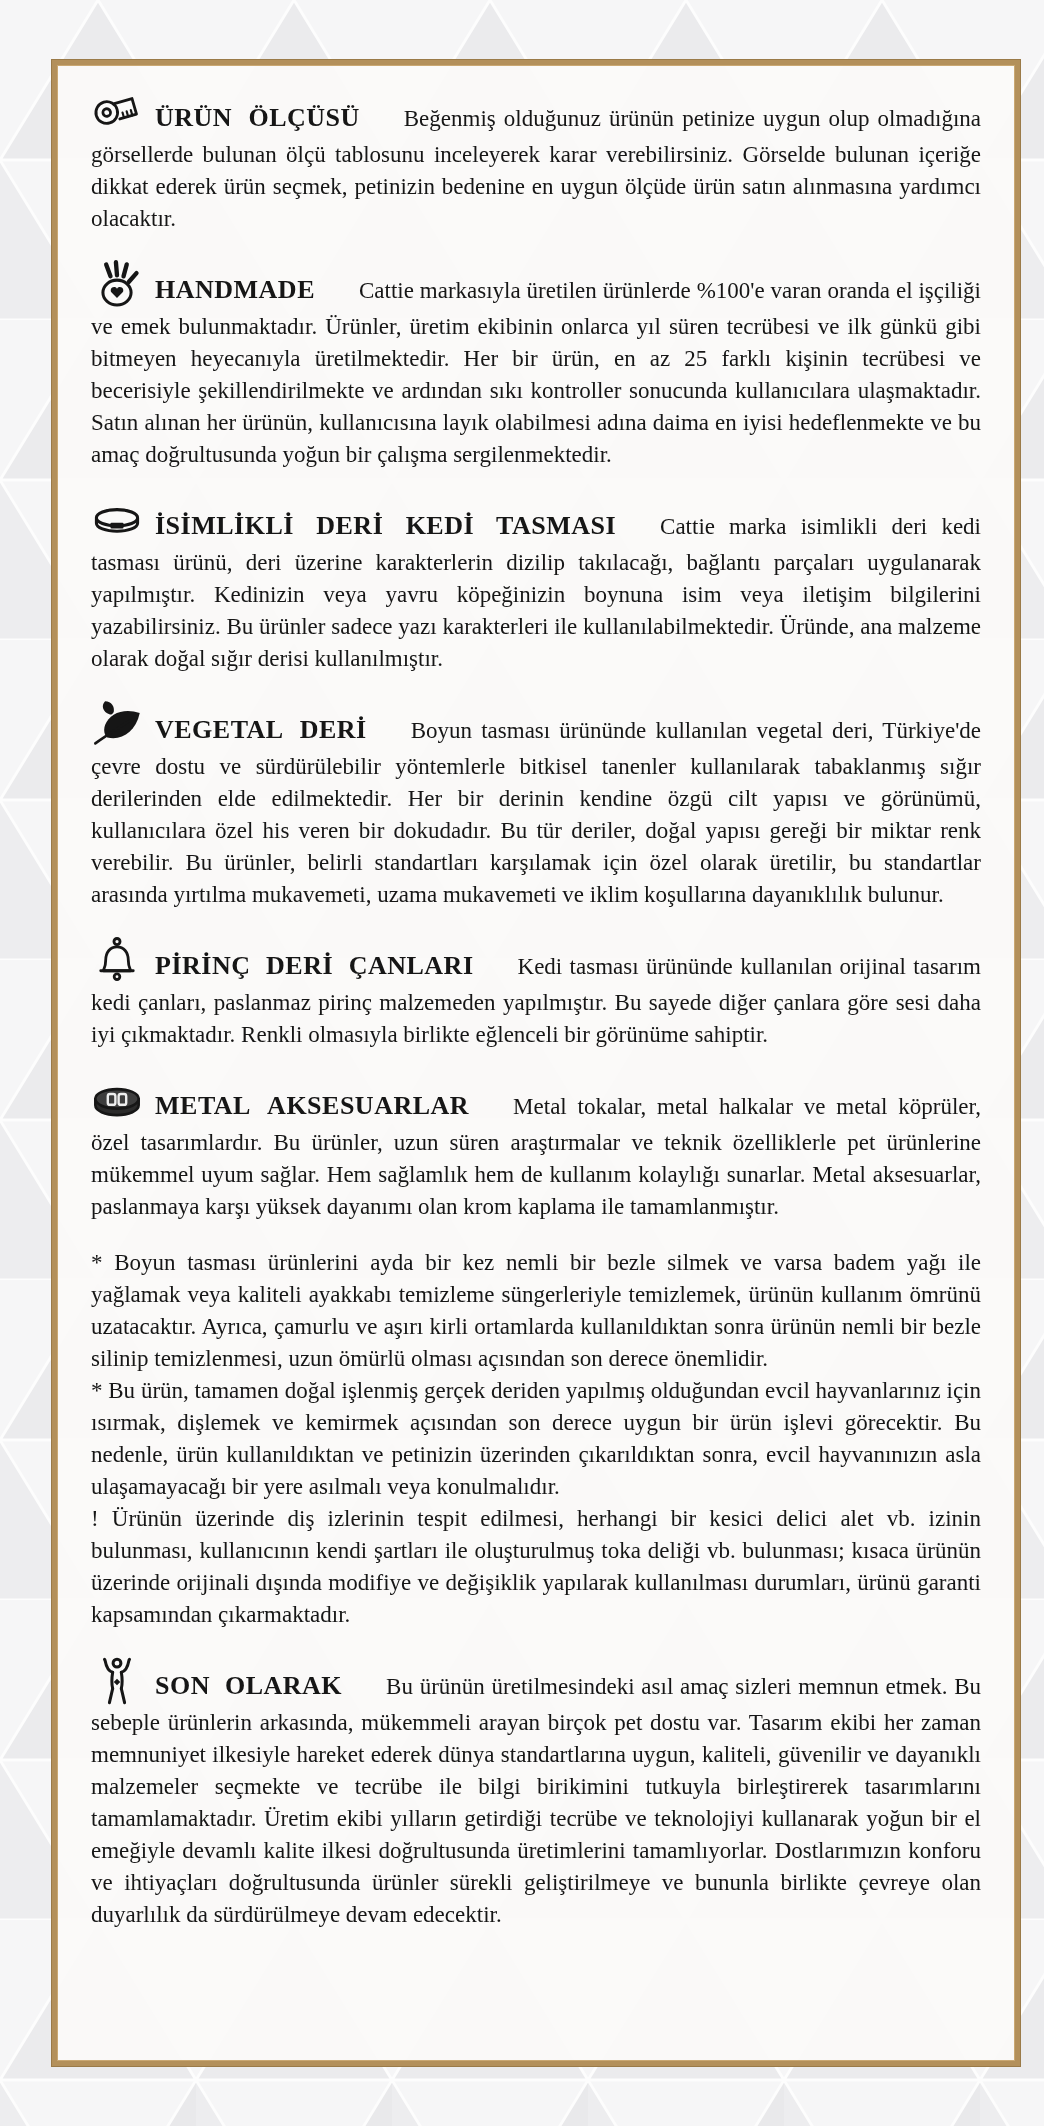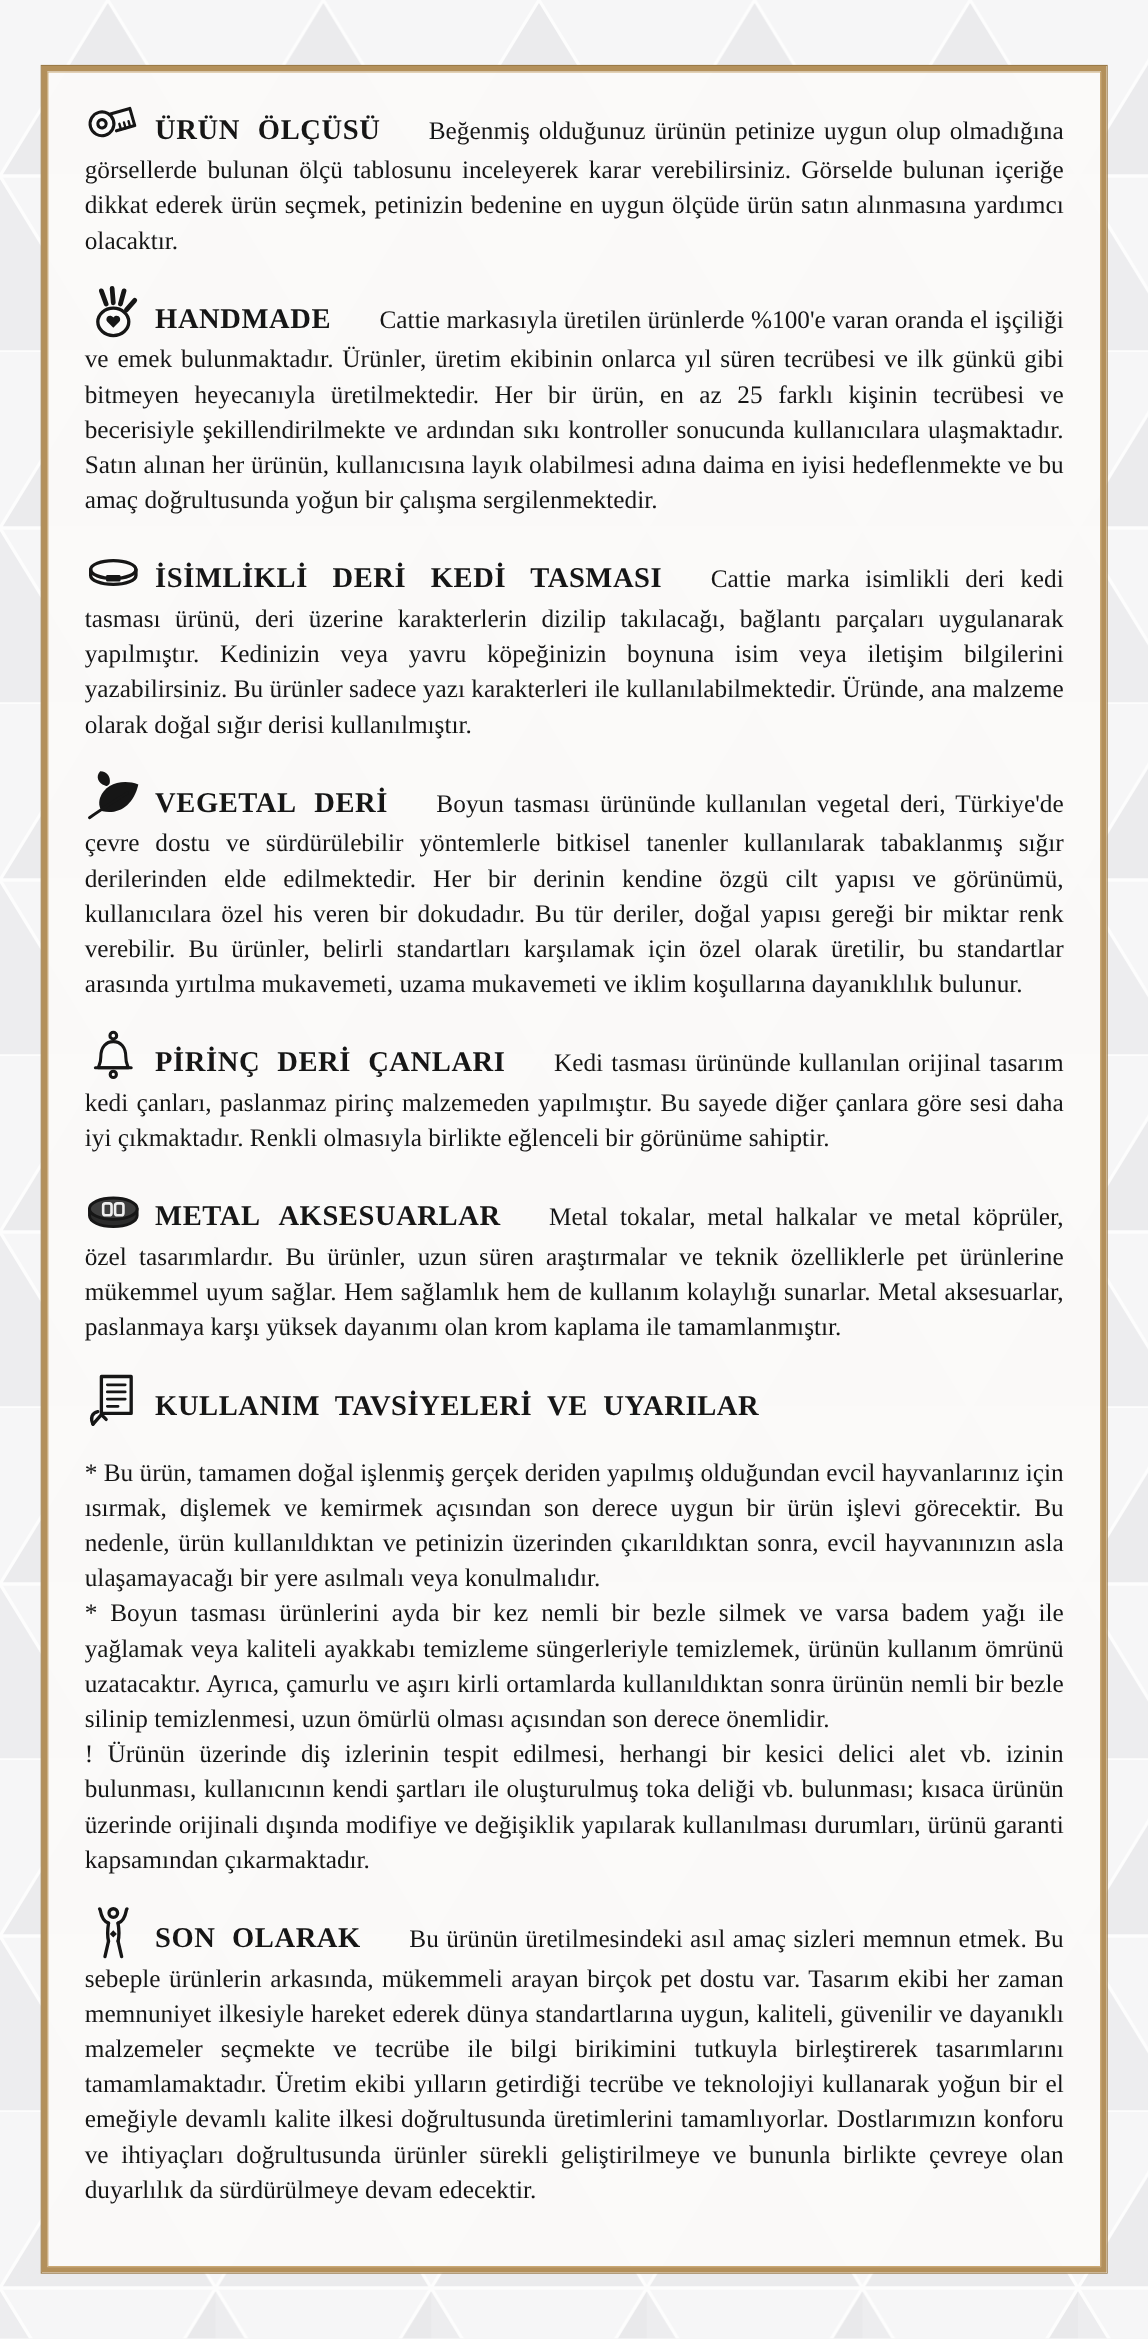--- a/index.html
+++ b/index.html
@@ -3,21 +3,21 @@
 <meta charset="utf-8">
 <style>
   html,body{margin:0;padding:0;}
   body{
     width:1044px;height:2126px;position:relative;overflow:hidden;
     font-family:"Liberation Serif","DejaVu Serif",serif;color:#161616;
     background:#f2f2f3;
   }
   .bg{position:absolute;left:0;top:0;z-index:0;}
   .frame{
-    position:absolute;left:38px;top:60px;width:968px;height:2006px;
+    position:absolute;left:52px;top:60px;width:968px;height:2006px;
     box-sizing:border-box;border:5px solid #b3905b;
     box-shadow:inset 0 0 0 1px #caa873, 0 0 0 1px #9a7a48;
     background:rgba(251,250,249,0.93);
     padding:22px 34px 0 34px;z-index:1;
   }
   p.section{margin:0 0 24px 0;text-align:justify;font-size:23px;line-height:32px;}
   p.section.last{margin-bottom:12px;}
   .title{font-weight:bold;font-size:26px;letter-spacing:.5px;word-spacing:7px;white-space:nowrap;}
   .icon{display:inline-block;width:52px;height:52px;vertical-align:-13px;margin-right:12px;}
   .icon svg{width:100%;height:100%;display:block;}
@@ -106,33 +106,23 @@
       <svg viewBox="0 0 48 48" fill="none" stroke="#161616" stroke-width="2.4" stroke-linecap="round" stroke-linejoin="round">
         <path d="M4 22 v6 a20 9 0 0 0 40 0 v-6" fill="#2b2b2b"></path>
         <ellipse cx="24" cy="22" rx="20" ry="9" fill="#3d3d3d"></ellipse>
         <rect x="15.5" y="17.5" width="7" height="10" rx="2" stroke="#eeeeee" stroke-width="2.2"></rect>
         <rect x="25.5" y="17.5" width="7" height="10" rx="2" stroke="#eeeeee" stroke-width="2.2"></rect>
       </svg>
     </span><b class="title">METAL AKSESUARLAR</b><span class="hgap"></span><span>Metal tokalar, metal halkalar ve metal köprüler, özel tasarımlardır. Bu ürünler, uzun süren araştırmalar ve teknik özelliklerle pet ürünlerine mükemmel uyum sağlar. Hem sağlamlık hem de kullanım kolaylığı sunarlar. Metal aksesuarlar, paslanmaya karşı yüksek dayanımı olan krom kaplama ile tamamlanmıştır.</span>
   </p>
 
   <div class="usage-wrap">
-    <p class="section usage-head">
-      <span class="icon">
-        <svg viewBox="0 0 48 48" fill="none" stroke="#161616" stroke-width="2.8" stroke-linecap="round" stroke-linejoin="round">
-          <rect x="14" y="4" width="25" height="31" fill="#fbfbfa"></rect>
-          <path d="M19 11 H34 M19 17 H34 M19 23 H34 M19 29 H28" stroke-width="2.3"></path>
-          <path d="M7 44 C4.5 39 6 34.5 11 33.5"></path>
-          <path d="M7 44 L14 36 L18 40"></path>
-        </svg>
-      </span><b class="title">KULLANIM TAVSİYELERİ VE UYARILAR</b>
-    </p>
     <div class="usage-body">
+      <p><span>* </span><b>Boyun tasması</b><span> ürünlerini ayda bir kez nemli bir bezle silmek ve varsa badem yağı ile yağlamak veya kaliteli ayakkabı temizleme süngerleriyle temizlemek, ürünün kullanım ömrünü uzatacaktır. Ayrıca, çamurlu ve aşırı kirli ortamlarda kullanıldıktan sonra ürünün nemli bir bezle silinip temizlenmesi, uzun ömürlü olması açısından son derece önemlidir.</span></p>
       <p>* Bu ürün, tamamen doğal işlenmiş gerçek deriden yapılmış olduğundan evcil hayvanlarınız için ısırmak, dişlemek ve kemirmek açısından son derece uygun bir ürün işlevi görecektir. Bu nedenle, ürün kullanıldıktan ve petinizin üzerinden çıkarıldıktan sonra, evcil hayvanınızın asla ulaşamayacağı bir yere asılmalı veya konulmalıdır.</p>
-      <p><span>* </span><b>Boyun tasması</b><span> ürünlerini ayda bir kez nemli bir bezle silmek ve varsa badem yağı ile yağlamak veya kaliteli ayakkabı temizleme süngerleriyle temizlemek, ürünün kullanım ömrünü uzatacaktır. Ayrıca, çamurlu ve aşırı kirli ortamlarda kullanıldıktan sonra ürünün nemli bir bezle silinip temizlenmesi, uzun ömürlü olması açısından son derece önemlidir.</span></p>
       <p><b>!</b><span> Ürünün üzerinde diş izlerinin tespit edilmesi, herhangi bir kesici delici alet vb. izinin bulunması, kullanıcının kendi şartları ile oluşturulmuş toka deliği vb. bulunması; kısaca ürünün üzerinde orijinali dışında modifiye ve değişiklik yapılarak kullanılması durumları, ürünü garanti kapsamından çıkarmaktadır.</span></p>
     </div>
   </div>
 
   <p class="section last">
     <span class="icon">
       <svg viewBox="0 0 48 48" fill="none" stroke="#161616" stroke-width="2.8" stroke-linecap="round" stroke-linejoin="round">
         <circle cx="24" cy="7.5" r="3.6"></circle>
         <path d="M20 16 C16.5 15 14 10.5 13 5"></path>
         <path d="M28 16 C31.5 15 34 10.5 35 5"></path>

